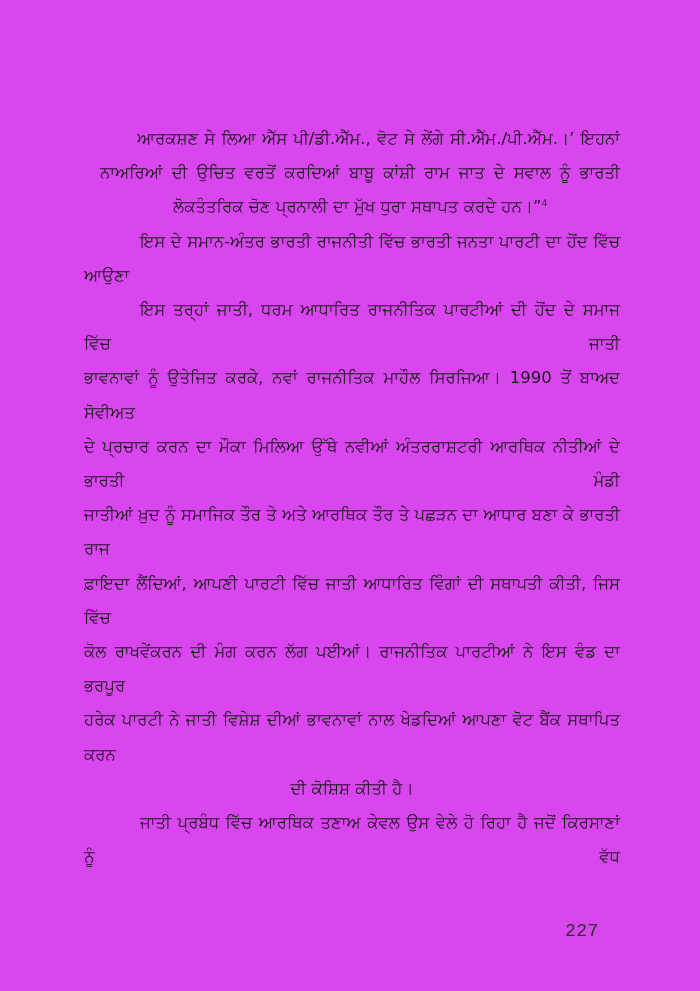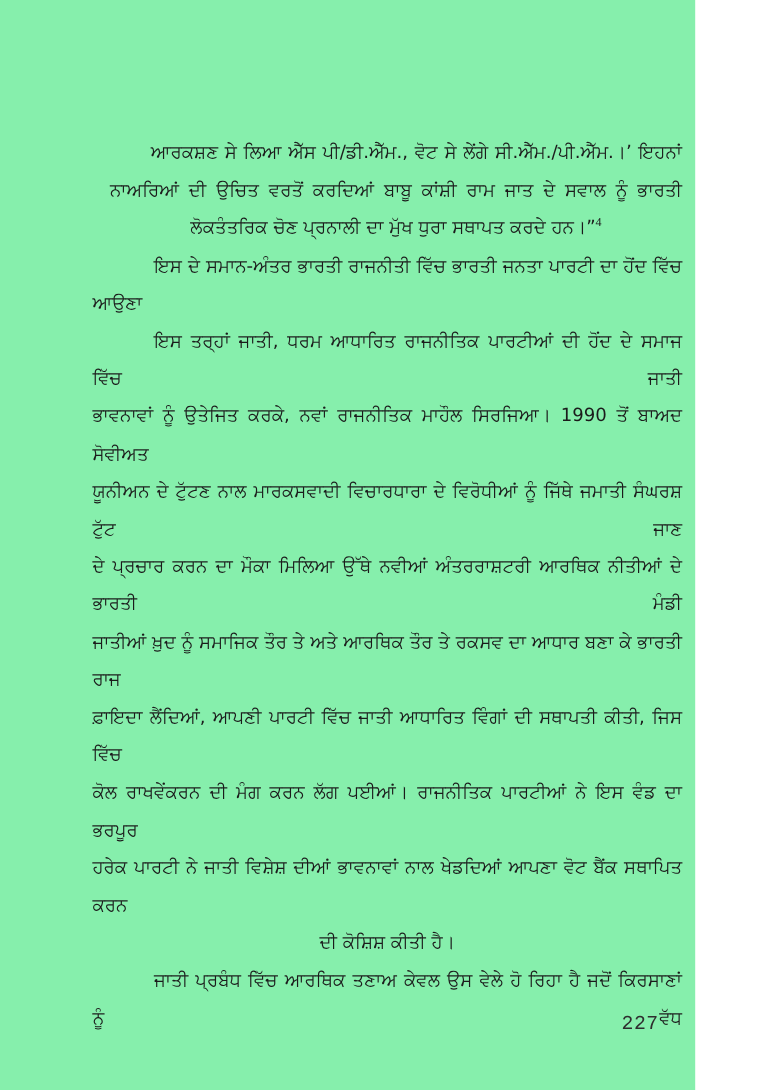--- a/index.html
+++ b/index.html
@@ -2,23 +2,23 @@
 <html lang="pa"><head>
 <meta charset="utf-8">
 <style>
   html, body {
     margin: 0;
     padding: 0;
     background: #ffffff;
   }
   .page {
     position: relative;
-    width: 632px;
+    width: 700px;
     height: 991px;
-    background: #86efac;
+    background: #d946ef;
     overflow: hidden;
     font-family: "DejaVu Sans", sans-serif;
     color: #1b1b1b;
   }
   .textblock {
     position: absolute;
     left: 84px;
     top: 122px;
     width: 536px;
     font-size: 16.5px;
@@ -74,23 +74,22 @@
       <div class="line q"><span>ਲੋਕਤੰਤਰਿਕ ਚੋਣ ਪ੍ਰਨਾਲੀ ਦਾ ਮੁੱਖ ਧੁਰਾ ਸਥਾਪਤ ਕਰਦੇ ਹਨ।”</span><sup class="fn-sup">4</sup></div>
     </div>
 
     <div>
       <div class="line pi just">ਇਸ ਦੇ ਸਮਾਨ-ਅੰਤਰ ਭਾਰਤੀ ਰਾਜਨੀਤੀ ਵਿੱਚ ਭਾਰਤੀ ਜਨਤਾ ਪਾਰਟੀ ਦਾ ਹੋਂਦ ਵਿੱਚ ਆਉਣਾ</div>
     </div>
 
     <div>
       <div class="line pi just">ਇਸ ਤਰ੍ਹਾਂ ਜਾਤੀ, ਧਰਮ ਆਧਾਰਿਤ ਰਾਜਨੀਤਿਕ ਪਾਰਟੀਆਂ ਦੀ ਹੋਂਦ ਦੇ ਸਮਾਜ ਵਿੱਚ ਜਾਤੀ</div>
       <div class="line just">ਭਾਵਨਾਵਾਂ ਨੂੰ ਉਤੇਜਿਤ ਕਰਕੇ, ਨਵਾਂ ਰਾਜਨੀਤਿਕ ਮਾਹੌਲ ਸਿਰਜਿਆ। 1990 ਤੋਂ ਬਾਅਦ ਸੋਵੀਅਤ</div>
-      <div class="line just">ਯੂਨੀਅਨ ਦੇ ਟੁੱਟਣ ਨਾਲ ਮਾਰਕਸਵਾਦੀ ਵਿਚਾਰਧਾਰਾ ਦੇ ਵਿਰੋਧੀਆਂ ਨੂੰ ਜਿੱਥੇ ਜਮਾਤੀ ਸੰਘਰਸ਼ ਟੁੱਟ ਜਾਣ</div>
       <div class="line just">ਦੇ ਪ੍ਰਚਾਰ ਕਰਨ ਦਾ ਮੌਕਾ ਮਿਲਿਆ ਉੱਥੇ ਨਵੀਆਂ ਅੰਤਰਰਾਸ਼ਟਰੀ ਆਰਥਿਕ ਨੀਤੀਆਂ ਦੇ ਭਾਰਤੀ ਮੰਡੀ</div>
-      <div class="line just">ਜਾਤੀਆਂ ਖ਼ੁਦ ਨੂੰ ਸਮਾਜਿਕ ਤੌਰ ਤੇ ਅਤੇ ਆਰਥਿਕ ਤੌਰ ਤੇ ਰਕਸਵ ਦਾ ਆਧਾਰ ਬਣਾ ਕੇ ਭਾਰਤੀ ਰਾਜ</div>
+      <div class="line just">ਜਾਤੀਆਂ ਖ਼ੁਦ ਨੂੰ ਸਮਾਜਿਕ ਤੌਰ ਤੇ ਅਤੇ ਆਰਥਿਕ ਤੌਰ ਤੇ ਪਛੜਨ ਦਾ ਆਧਾਰ ਬਣਾ ਕੇ ਭਾਰਤੀ ਰਾਜ</div>
       <div class="line just">ਫ਼ਾਇਦਾ ਲੈਂਦਿਆਂ, ਆਪਣੀ ਪਾਰਟੀ ਵਿੱਚ ਜਾਤੀ ਆਧਾਰਿਤ ਵਿੰਗਾਂ ਦੀ ਸਥਾਪਤੀ ਕੀਤੀ, ਜਿਸ ਵਿੱਚ</div>
       <div class="line just">ਕੋਲ ਰਾਖਵੇਂਕਰਨ ਦੀ ਮੰਗ ਕਰਨ ਲੱਗ ਪਈਆਂ। ਰਾਜਨੀਤਿਕ ਪਾਰਟੀਆਂ ਨੇ ਇਸ ਵੰਡ ਦਾ ਭਰਪੂਰ</div>
       <div class="line just">ਹਰੇਕ ਪਾਰਟੀ ਨੇ ਜਾਤੀ ਵਿਸ਼ੇਸ਼ ਦੀਆਂ ਭਾਵਨਾਵਾਂ ਨਾਲ ਖੇਡਦਿਆਂ ਆਪਣਾ ਵੋਟ ਬੈਂਕ ਸਥਾਪਿਤ ਕਰਨ</div>
       <div class="line">ਦੀ ਕੋਸ਼ਿਸ਼ ਕੀਤੀ ਹੈ।</div>
     </div>
 
     <div>
       <div class="line pi just">ਜਾਤੀ ਪ੍ਰਬੰਧ ਵਿੱਚ ਆਰਥਿਕ ਤਣਾਅ ਕੇਵਲ ਉਸ ਵੇਲੇ ਹੋ ਰਿਹਾ ਹੈ ਜਦੋਂ ਕਿਰਸਾਣਾਂ ਨੂੰ ਵੱਧ</div>
 
     </div>

